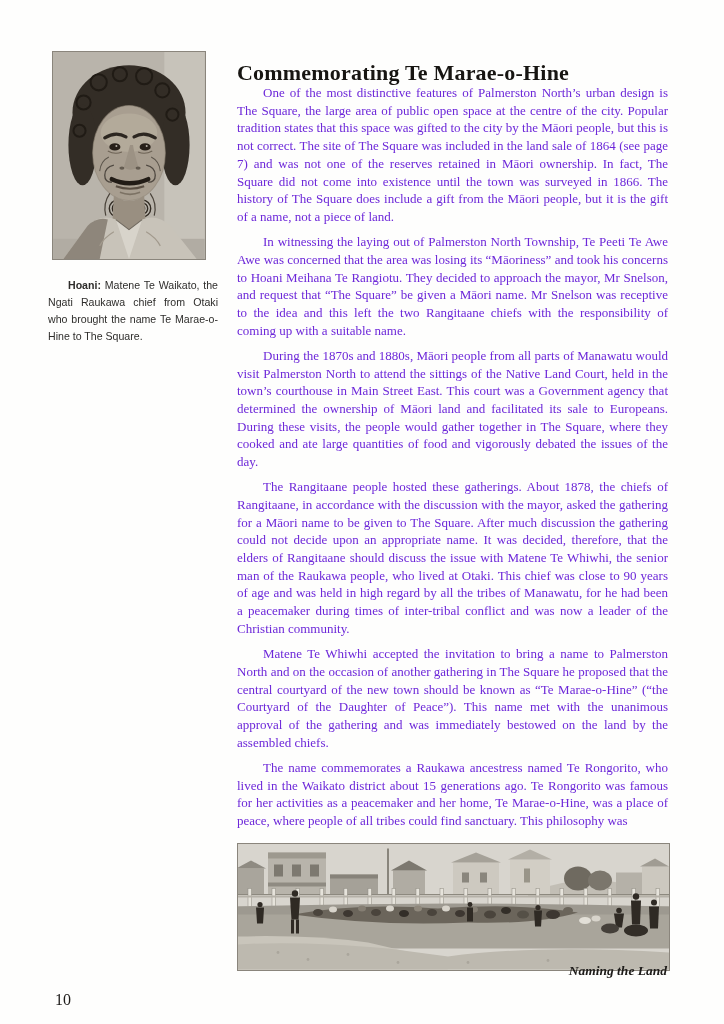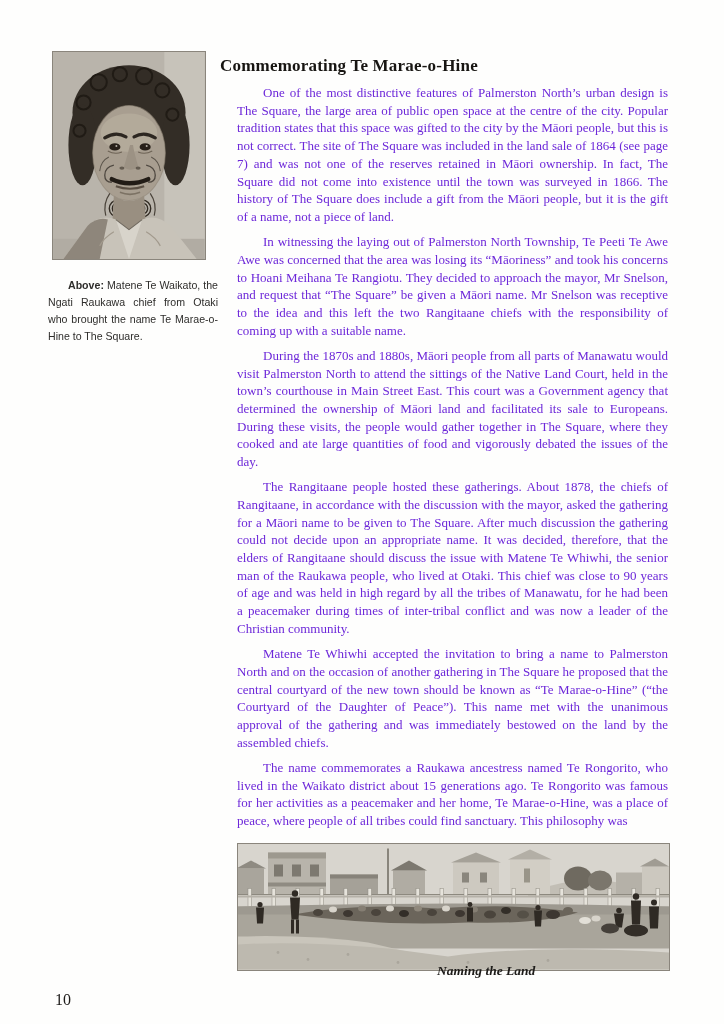--- a/index.html
+++ b/index.html
@@ -40,22 +40,22 @@
   }
   .caption-gathering {
     left: 48px; top: 806px; width: 172px;
     text-indent: 38px;
   }
   .cap-label { font-weight: 700; }
 
   
   .article-heading {
     position: absolute;
-    left: 220px; top: 45px; width: 431px;
-    font-size: 17px;
+    left: 237px; top: 45px; width: 431px;
+    font-size: 22px;
     font-weight: 700;
     letter-spacing: 0.2px;
     color: #171512;
   }
   .article-body {
     position: absolute;
     left: 237px; top: 84px; width: 431px;
   }
   .article-body p {
     margin: 0 0 7.5px 0;
@@ -78,21 +78,21 @@
   
   .page-number {
     position: absolute;
     left: 55px; top: 991px;
     font-size: 16px;
     color: #1e1c1a;
   }
   .running-title {
     position: absolute;
     left: 437px; top: 963px; width: 230px;
-    text-align: left;
+    text-align: right;
     font-size: 13.5px;
     font-style: italic;
     font-weight: 700;
     color: #1e1c1a;
   }
 </style>
 </head>
 <body>
 
 <div id="page">
@@ -151,21 +151,21 @@
       <path d="M60,142 L58,178 Q75,188 92,178 L90,142 Q75,153 60,142 Z" fill="#998f81"></path>
       <path d="M10,205 L34,172 Q48,160 62,166 L75,176 L88,166 Q102,160 116,172 L142,205 Z" fill="#c8c3b9"></path>
       <path d="M10,205 L34,172 Q44,163 54,166 L46,205 Z" fill="#8e867b"></path>
       <path d="M62,166 L75,205 L88,166 L75,176 Z" fill="#d8d4cb"></path>
       <path d="M62,166 L75,176 L88,166" fill="none" stroke="#6e675d" stroke-width="1"></path>
       <path d="M60,178 q-10,6 -14,14 M92,178 q10,6 14,14" fill="none" stroke="#a29a8d" stroke-width="1.2"></path>
     </svg>
   </figure>
 
   <p class="margin-caption caption-portrait">
-    <span class="cap-label">Above:</span>
+    <span class="cap-label">Hoani:</span>
     <span>Matene Te Waikato, the Ngati Raukawa chief from Otaki who brought the name Te Marae-o-Hine to The Square.</span>
   </p>
 
   <h1 class="article-heading">Commemorating Te Marae-o-Hine</h1>
 
   <div class="article-body">
     <p>One of the most distinctive features of Palmerston North’s urban design is The Square, the large area of public open space at the centre of the city. Popular tradition states that this space was gifted to the city by the Māori people, but this is not correct. The site of The Square was included in the land sale of 1864 (see page 7) and was not one of the reserves retained in Māori ownership. In fact, The Square did not come into existence until the town was surveyed in 1866. The history of The Square does include a gift from the Māori people, but it is the gift of a name, not a piece of land.</p>
     <p>In witnessing the laying out of Palmerston North Township, Te Peeti Te Awe Awe was concerned that the area was losing its “Māoriness” and took his concerns to Hoani Meihana Te Rangiotu. They decided to approach the mayor, Mr Snelson, and request that “The Square” be given a Māori name. Mr Snelson was receptive to the idea and this left the two Rangitaane chiefs with the responsibility of coming up with a suitable name.</p>
     <p>During the 1870s and 1880s, Māori people from all parts of Manawatu would visit Palmerston North to attend the sittings of the Native Land Court, held in the town’s courthouse in Main Street East. This court was a Government agency that determined the ownership of Māori land and facilitated its sale to Europeans. During these visits, the people would gather together in The Square, where they cooked and ate large quantities of food and vigorously debated the issues of the day.</p>
     <p>The Rangitaane people hosted these gatherings. About 1878, the chiefs of Rangitaane, in accordance with the discussion with the mayor, asked the gathering for a Māori name to be given to The Square. After much discussion the gathering could not decide upon an appropriate name. It was decided, therefore, that the elders of Rangitaane should discuss the issue with Matene Te Whiwhi, the senior man of the Raukawa people, who lived at Otaki. This chief was close to 90 years of age and was held in high regard by all the tribes of Manawatu, for he had been a peacemaker during times of inter-tribal conflict and was now a leader of the Christian community.</p>

